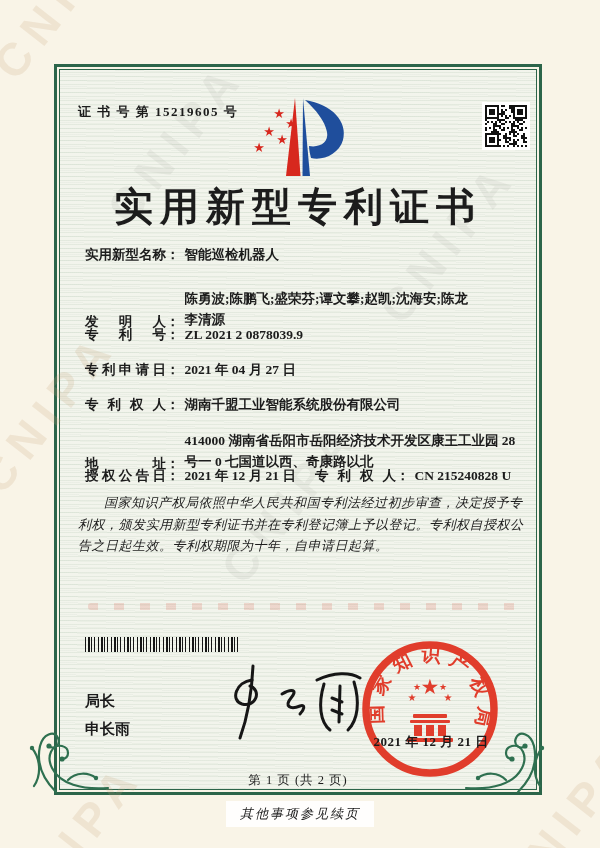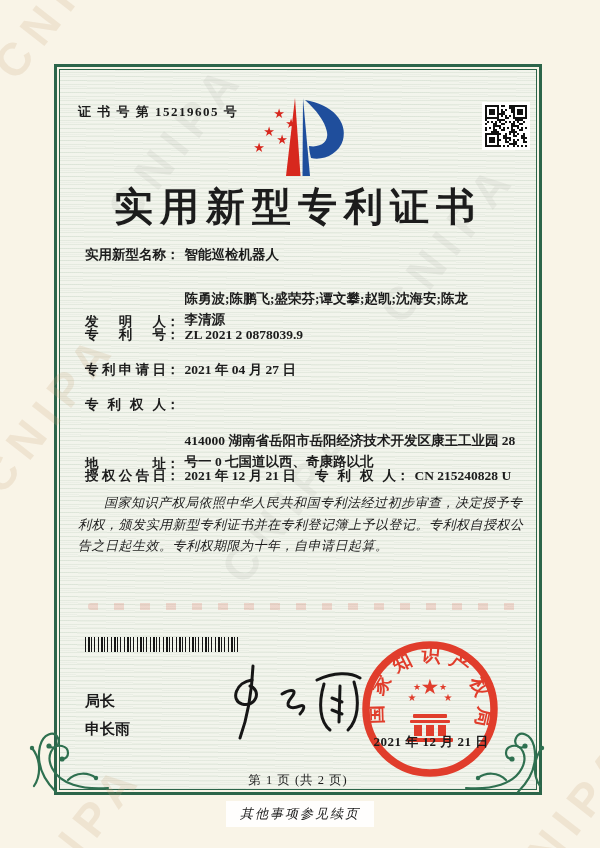--- a/index.html
+++ b/index.html
@@ -408,20 +408,21 @@
 
     <div class="frow" style="top:361px">
       <span class="flabel">专利申请日</span>
         <span class="fcolon">：</span>
       <span class="fval">2021 年 04 月 27 日</span>
     </div>
 
     <div class="frow" style="top:396px">
       <span class="flabel">专利权人</span>
         <span class="fcolon">：</span>
+      <span class="fval">湖南千盟工业智能系统股份有限公司</span>
     </div>
 
     <div class="frow" style="top:430px">
       <span class="flabel">地址</span>
         <span class="fcolon">：</span>
       <span class="fval">
         <div>414000 湖南省岳阳市岳阳经济技术开发区康王工业园 28</div>
         <div>号一 0 七国道以西、奇康路以北</div>
       </span>
     </div>

